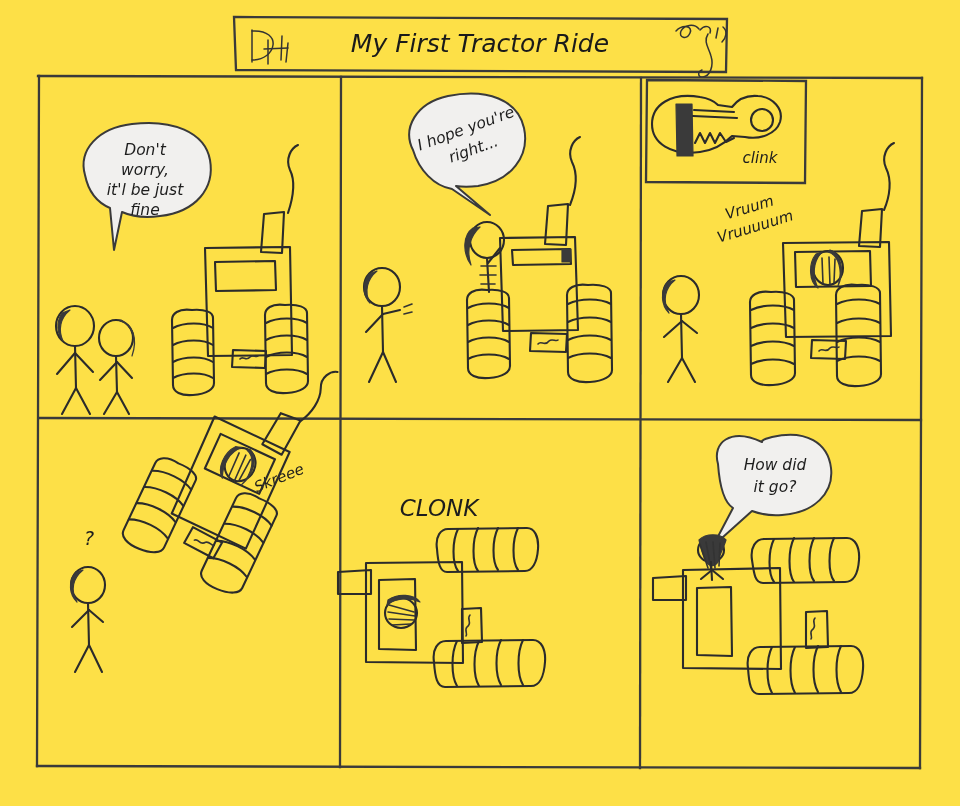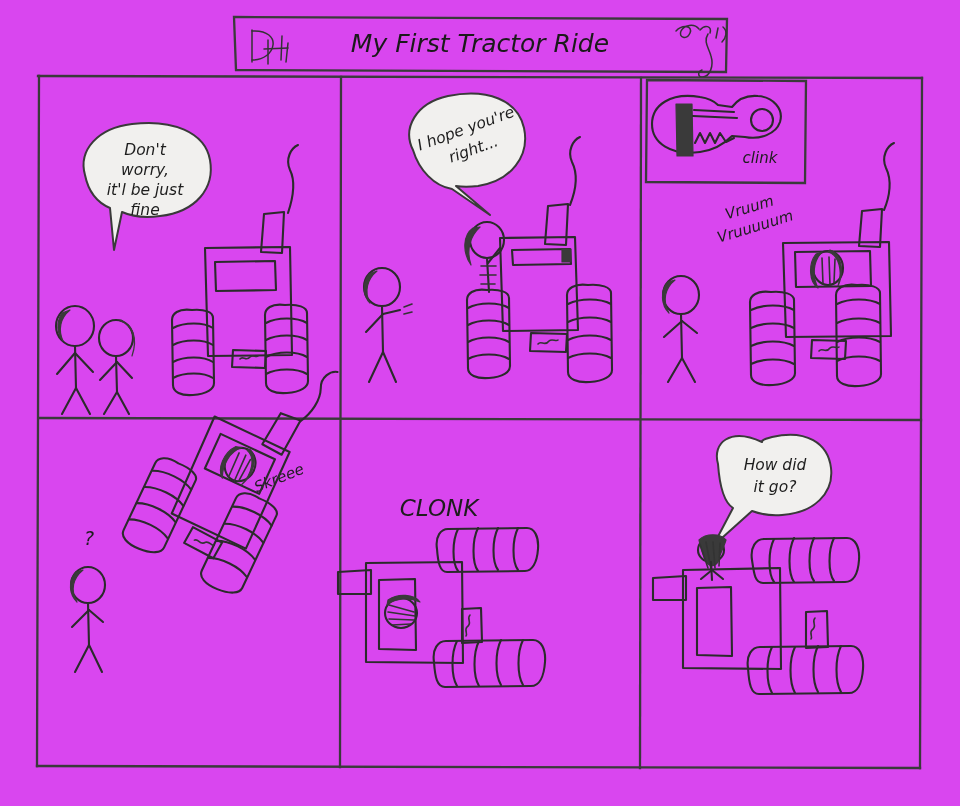--- a/index.html
+++ b/index.html
@@ -77,21 +77,21 @@
   .sig {
     fill: none;
     stroke: #333;
     stroke-width: 1.5;
     stroke-linecap: round;
   }
 </style>
 </head>
 <body style="background: rgb(241, 240, 238);">
 
-<div id="comic-root" style="background: #d946ef;">
+<div id="comic-root" style="background: #fde047;">
 <svg id="comic-svg" viewBox="0 0 960 806" xmlns="http://www.w3.org/2000/svg">
 
   <g>
     <path class="ink-frame" d="M234,17 L727,19 L726,72 L236,70 Z"></path>
 
     <g>
       <path class="sig" d="M252,30 L252,62"></path>
       <path class="sig" d="M252,31 C268,30 274,38 273,45 C272,53 264,60 252,60"></path>
       <path class="sig" d="M268,40 L268,64"></path>
       <path class="sig" d="M282,36 L281,60"></path>

